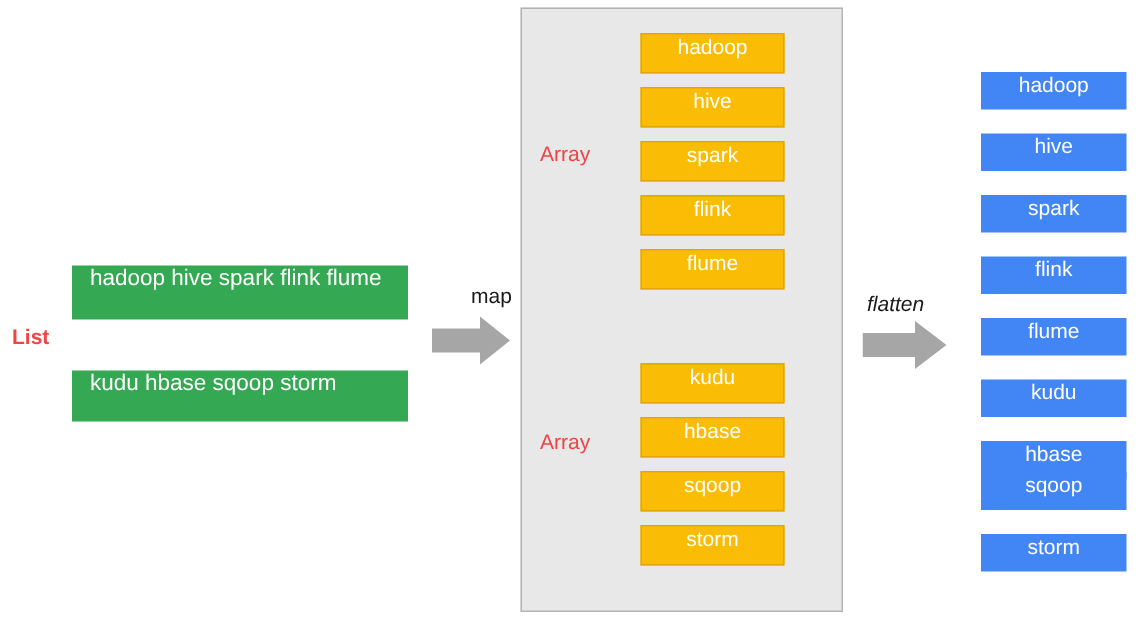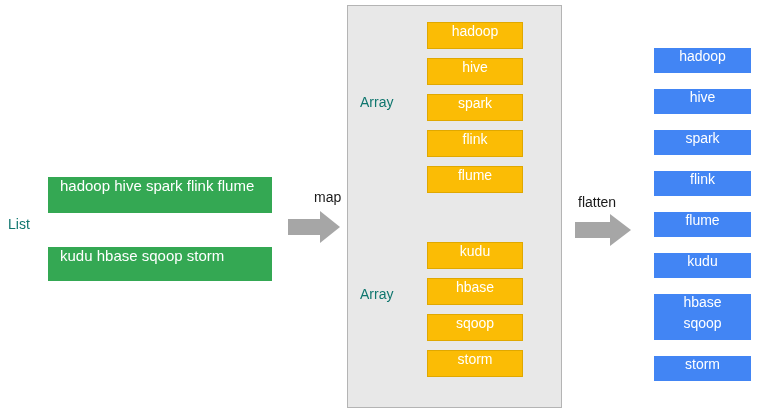--- a/index.html
+++ b/index.html
@@ -31,21 +31,21 @@
   
   .green-box {
     background: #34a853;
     font-size: 15px;
     padding-left: 12px;
     justify-content: flex-start;
   }
 
   .plain-label {
     position: absolute;
-    color: #0f766e;
+    color: #ef4444;
     font-size: 14px;
     white-space: nowrap;
   }
 
   
   .gray-panel {
     position: absolute;
     background: #e8e8e8;
     border: 1px solid #b4b4b4;
     box-sizing: border-box;
@@ -74,21 +74,21 @@
     color: #1a1a1a;
     font-size: 14px;
     white-space: nowrap;
   }
 </style>
 </head>
 <body>
 
 <div id="canvas">
 
-  <div class="plain-label" style="left:8px; top:216px;">List</div>
+  <div class="plain-label" style="left:8px; top:216px;font-weight:bold;">List</div>
 
   <div class="box green-box" style="left:48px; top:177px; width:224px; height:36px;">
     <span>hadoop hive spark flink flume</span>
   </div>
 
   <div class="box green-box" style="left:48px; top:247px; width:224px; height:34px;">
     <span>kudu hbase sqoop storm</span>
   </div>
 
   <div class="arrow-label" style="left:290px; top:189px;margin-left:24px;">map</div>
@@ -124,21 +124,21 @@
   <div class="box orange-box" style="left:427px; top:278px; width:96px; height:27px;">
     <span>hbase</span>
   </div>
   <div class="box orange-box" style="left:427px; top:314px; width:96px; height:27px;">
     <span>sqoop</span>
   </div>
   <div class="box orange-box" style="left:427px; top:350px; width:96px; height:27px;">
     <span>storm</span>
   </div>
 
-  <div class="arrow-label" style="left:578px; top:194px;">flatten</div>
+  <div class="arrow-label" style="left:578px; top:194px;font-style:italic;">flatten</div>
   <svg class="arrow" style="left:575px; top:213px;" width="56" height="34" viewBox="0 0 56 34">
     <polygon points="0,9 35,9 35,1 56,17 35,33 35,25 0,25" fill="#a6a6a6"></polygon>
   </svg>
 
   <div class="box blue-box" style="left:654px; top:48px; width:97px; height:25px;">
     <span>hadoop</span>
   </div>
   <div class="box blue-box" style="left:654px; top:89px; width:97px; height:25px;">
     <span>hive</span>
   </div>

